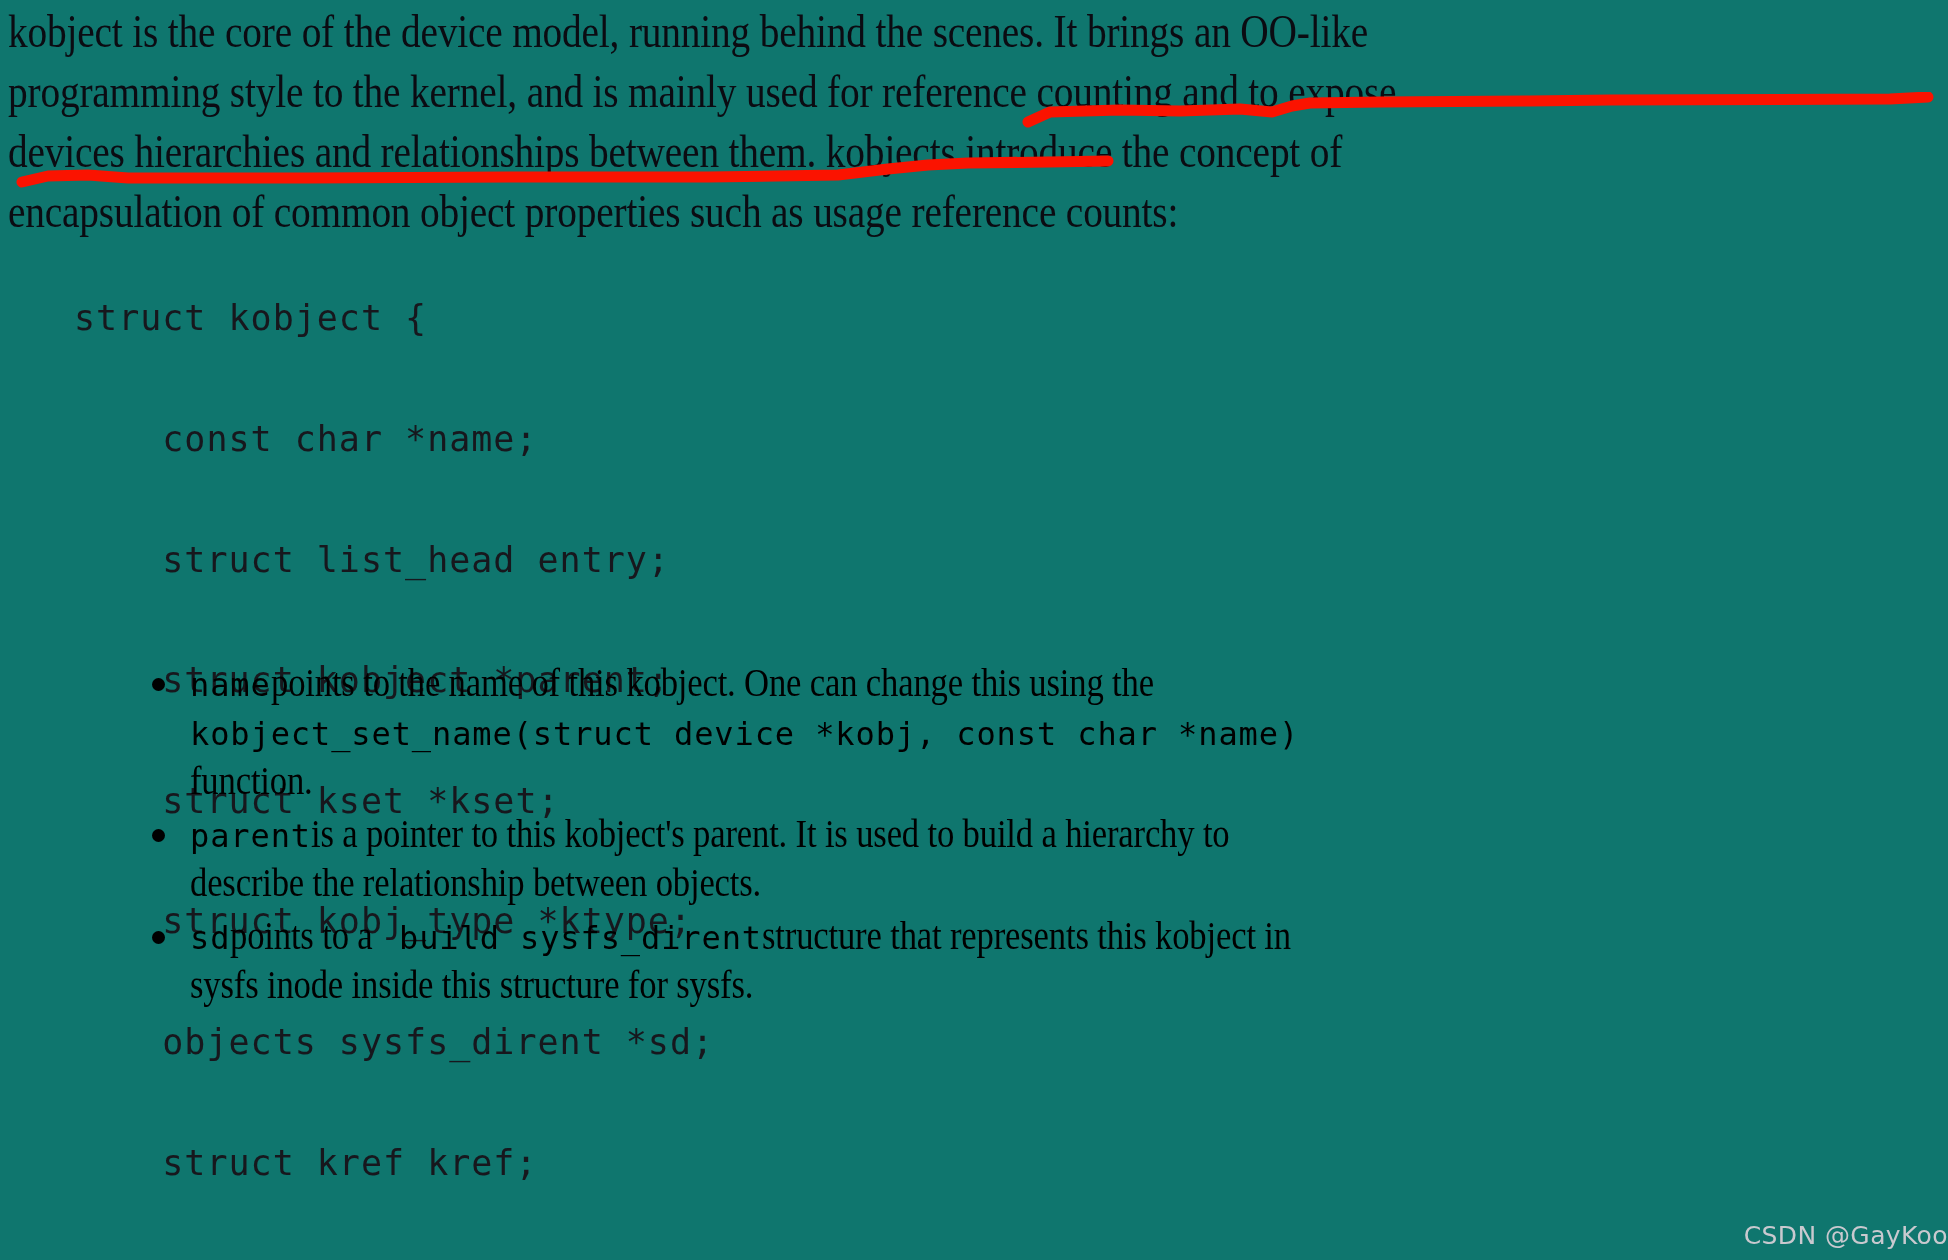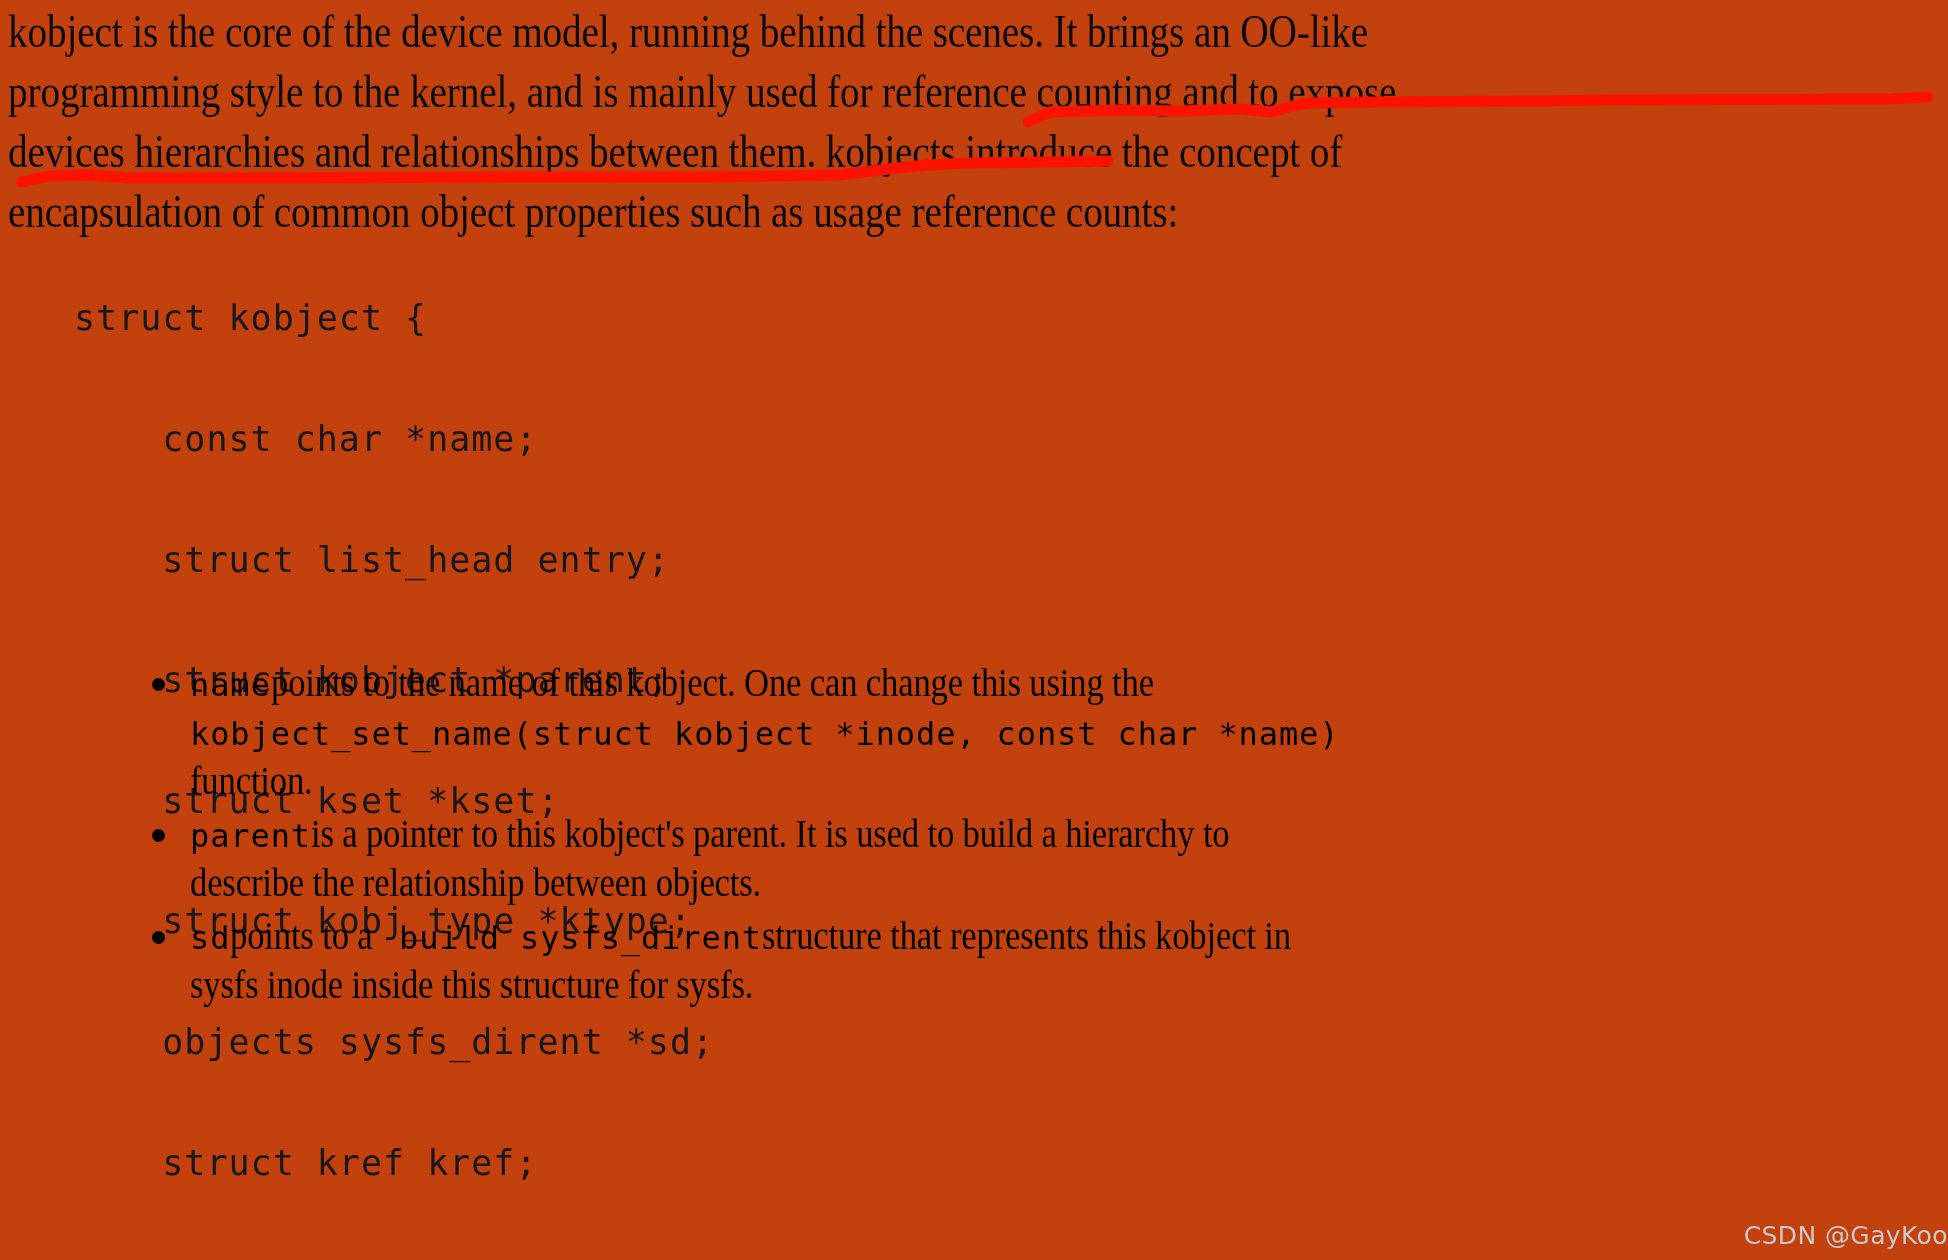--- a/index.html
+++ b/index.html
@@ -4,21 +4,21 @@
 <style>
   html, body {
     margin: 0;
     padding: 0;
     background: #ffffff;
   }
   #page {
     position: relative;
     width: 1948px;
     height: 1260px;
-    background: #c2410c;
+    background: #0f766e;
     overflow: hidden;
     font-family: "Liberation Serif", "DejaVu Serif", serif;
     color: #000000;
   }
 
   
   .prose {
     position: absolute;
     left: 8px;
     top: 2px;
@@ -150,21 +150,21 @@
     
     
   </div>
 
   <div class="bullets">
 
     <div class="bullet">
       <span class="dot"></span>
       <span class="btext">
         <span class="bline"><span class="mono">name</span><span class="ser"> points to the name of this kobject. One can change this using the</span></span>
-        <span class="bline"><span class="mono">kobject_set_name(struct kobject *inode, const char *name)</span></span>
+        <span class="bline"><span class="mono">kobject_set_name(struct device *kobj, const char *name)</span></span>
         <span class="bline"><span class="ser">function.</span></span>
       </span>
     </div>
 
     <div class="bullet">
       <span class="dot"></span>
       <span class="btext">
         <span class="bline"><span class="mono">parent</span><span class="ser"> is a pointer to this kobject's parent. It is used to build a hierarchy to</span></span>
         <span class="bline"><span class="ser">describe the relationship between objects.</span></span>
       </span>

